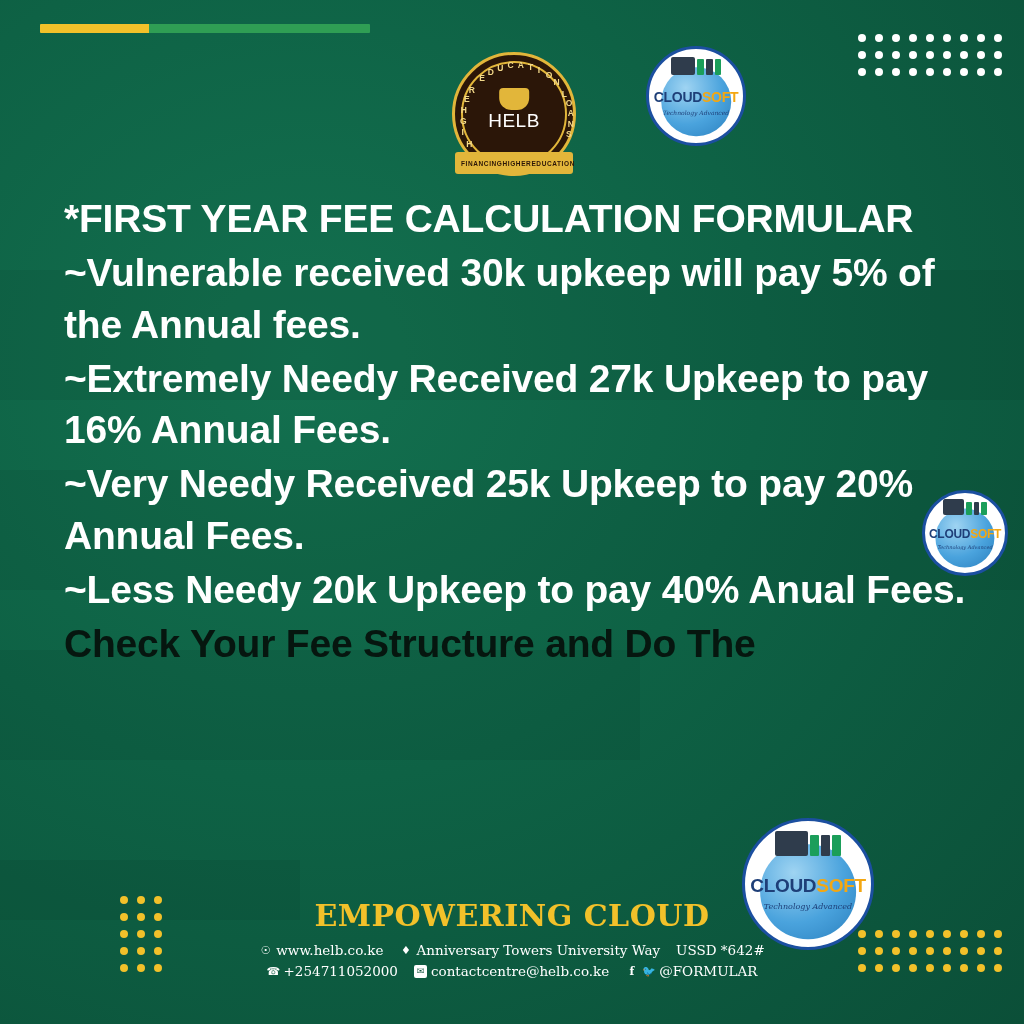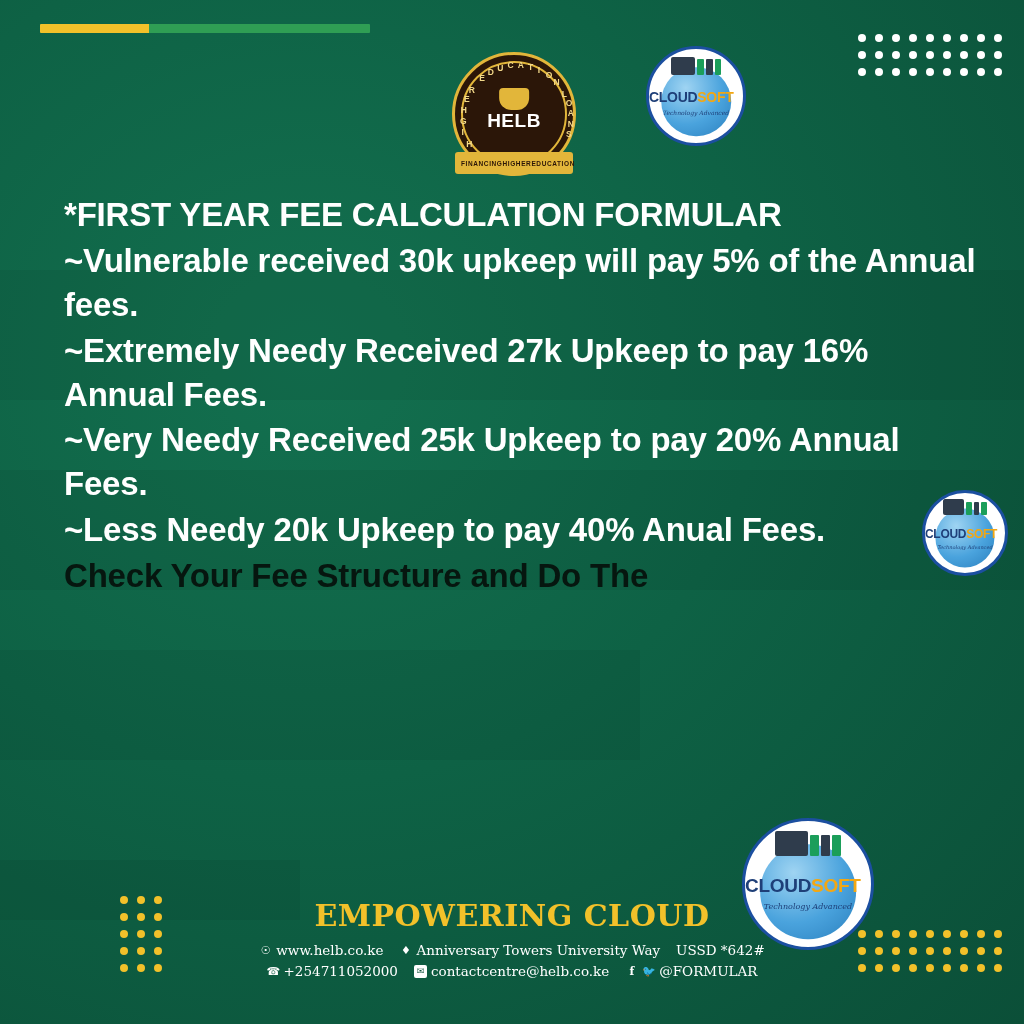--- a/index.html
+++ b/index.html
@@ -107,21 +107,21 @@
   }
   .helb-shield {
     width: 30px;
     height: 22px;
     margin: 0 auto 1px auto;
     background: #e2b63a;
     border-radius: 4px 4px 12px 12px;
   }
   .helb-word {
     font-size: 19px;
-    font-weight: bold;
+    font-weight: normal;
     color: #ffffff;
     letter-spacing: 0.5px;
     line-height: 1;
   }
   .helb-ribbon {
     position: absolute;
     left: 50%;
     bottom: 2px;
     transform: translateX(-50%);
     width: 118px;
@@ -178,20 +178,21 @@
     background: #1b9e5a;
     border-radius: 1px;
   }
   .cs-bar.b2 { background: #2f3c4c; }
   .cs-bar.b3 { background: #1b9e5a; }
   .cs-name {
     position: absolute;
     left: 0;
     right: 0;
     top: 44%;
+    text-align: center;
     font-weight: bold;
     letter-spacing: -0.3px;
     line-height: 1;
   }
   .cs-name .c1 { color: #1e3f78; }
   .cs-name .c2 { color: #f3a712; }
   .cs-tag {
     position: absolute;
     left: 0;
     right: 0;
@@ -223,21 +224,21 @@
 
   
   .content {
     position: absolute;
     left: 64px;
     top: 193px;
     width: 912px;
   }
   .line {
     font-weight: bold;
-    font-size: 33px;
+    font-size: 39px;
     line-height: 1.33;
     letter-spacing: -0.2px;
     margin: 0 0 2px 0;
   }
   .line.heading { color: #ffffff; }
   .line.body { color: #ffffff; }
   .line.dark { color: #06160f; }
 
   
   .footer-title {

